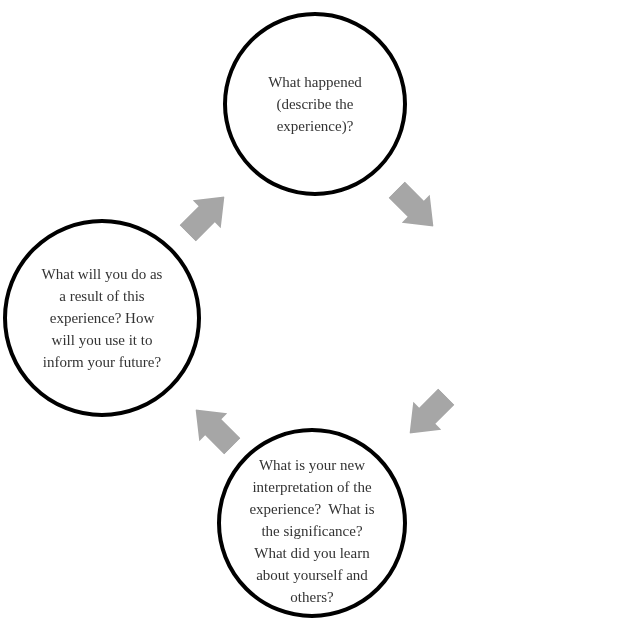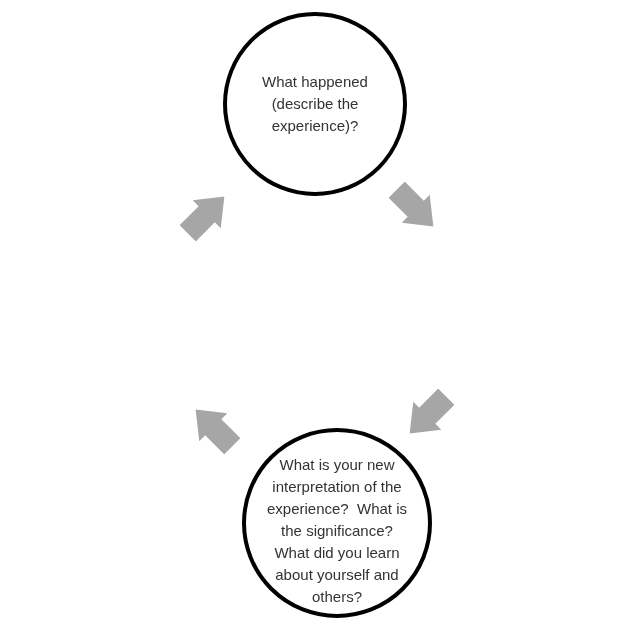--- a/index.html
+++ b/index.html
@@ -3,42 +3,42 @@
 <meta charset="utf-8">
 <style>
   * { margin: 0; padding: 0; box-sizing: border-box; }
   html, body { background: #ffffff; }
   .canvas {
     position: relative;
     width: 631px;
     height: 631px;
     background: #ffffff;
     overflow: hidden;
-    font-family: Liberation Sans, sans-serif;
+    font-family: Liberation Serif, serif;
   }
   .circle {
     position: absolute;
     border: 4px solid #000000;
     border-radius: 50%;
     background: #ffffff;
     display: flex;
     align-items: center;
     justify-content: center;
   }
   .circle-text {
     white-space: pre-wrap;
     text-align: center;
     font-size: 15px;
     line-height: 22px;
     color: #333333;
     max-width: 175px;
   }
   .circle-top    { left: 223px; top: 12px;  width: 184px; height: 184px; }
   .circle-right  { left: 431px; top: 216px; width: 198px; height: 198px; }
-  .circle-bottom { left: 242px; top: 428px; width: 190px; height: 190px; align-items: center; }
+  .circle-bottom { left: 217px; top: 428px; width: 190px; height: 190px; align-items: center; }
   .circle-left   { left: 3px;   top: 219px; width: 198px; height: 198px; }
   .circle-bottom .circle-text { transform: translateY(8px); }
   .arrow {
     position: absolute;
     width: 52px;
     height: 40px;
   }
   .arrow svg { display: block; width: 52px; height: 40px; }
   .arrow-tr { left: 389px; top: 188px; transform: rotate(45deg); }
   .arrow-br { left: 402px; top: 395px; transform: rotate(135deg); }
@@ -60,20 +60,27 @@
   <div class="circle circle-bottom">
     <div class="circle-text">What is your new
 interpretation of the
 experience?  What is
 the significance?
 What did you learn
 about yourself and
 others?</div>
   </div>
 
+  <div class="circle circle-left">
+    <div class="circle-text">What will you do as
+a result of this
+experience? How
+will you use it to
+inform your future?</div>
+  </div>
 
   <div class="arrow arrow-tr">
     <svg viewBox="0 0 50 38">
       <polygon points="0,8 26,8 26,0 50,19 26,38 26,30 0,30" fill="#a6a6a6"></polygon>
     </svg>
   </div>
 
   <div class="arrow arrow-br">
     <svg viewBox="0 0 50 38">
       <polygon points="0,8 26,8 26,0 50,19 26,38 26,30 0,30" fill="#a6a6a6"></polygon>

